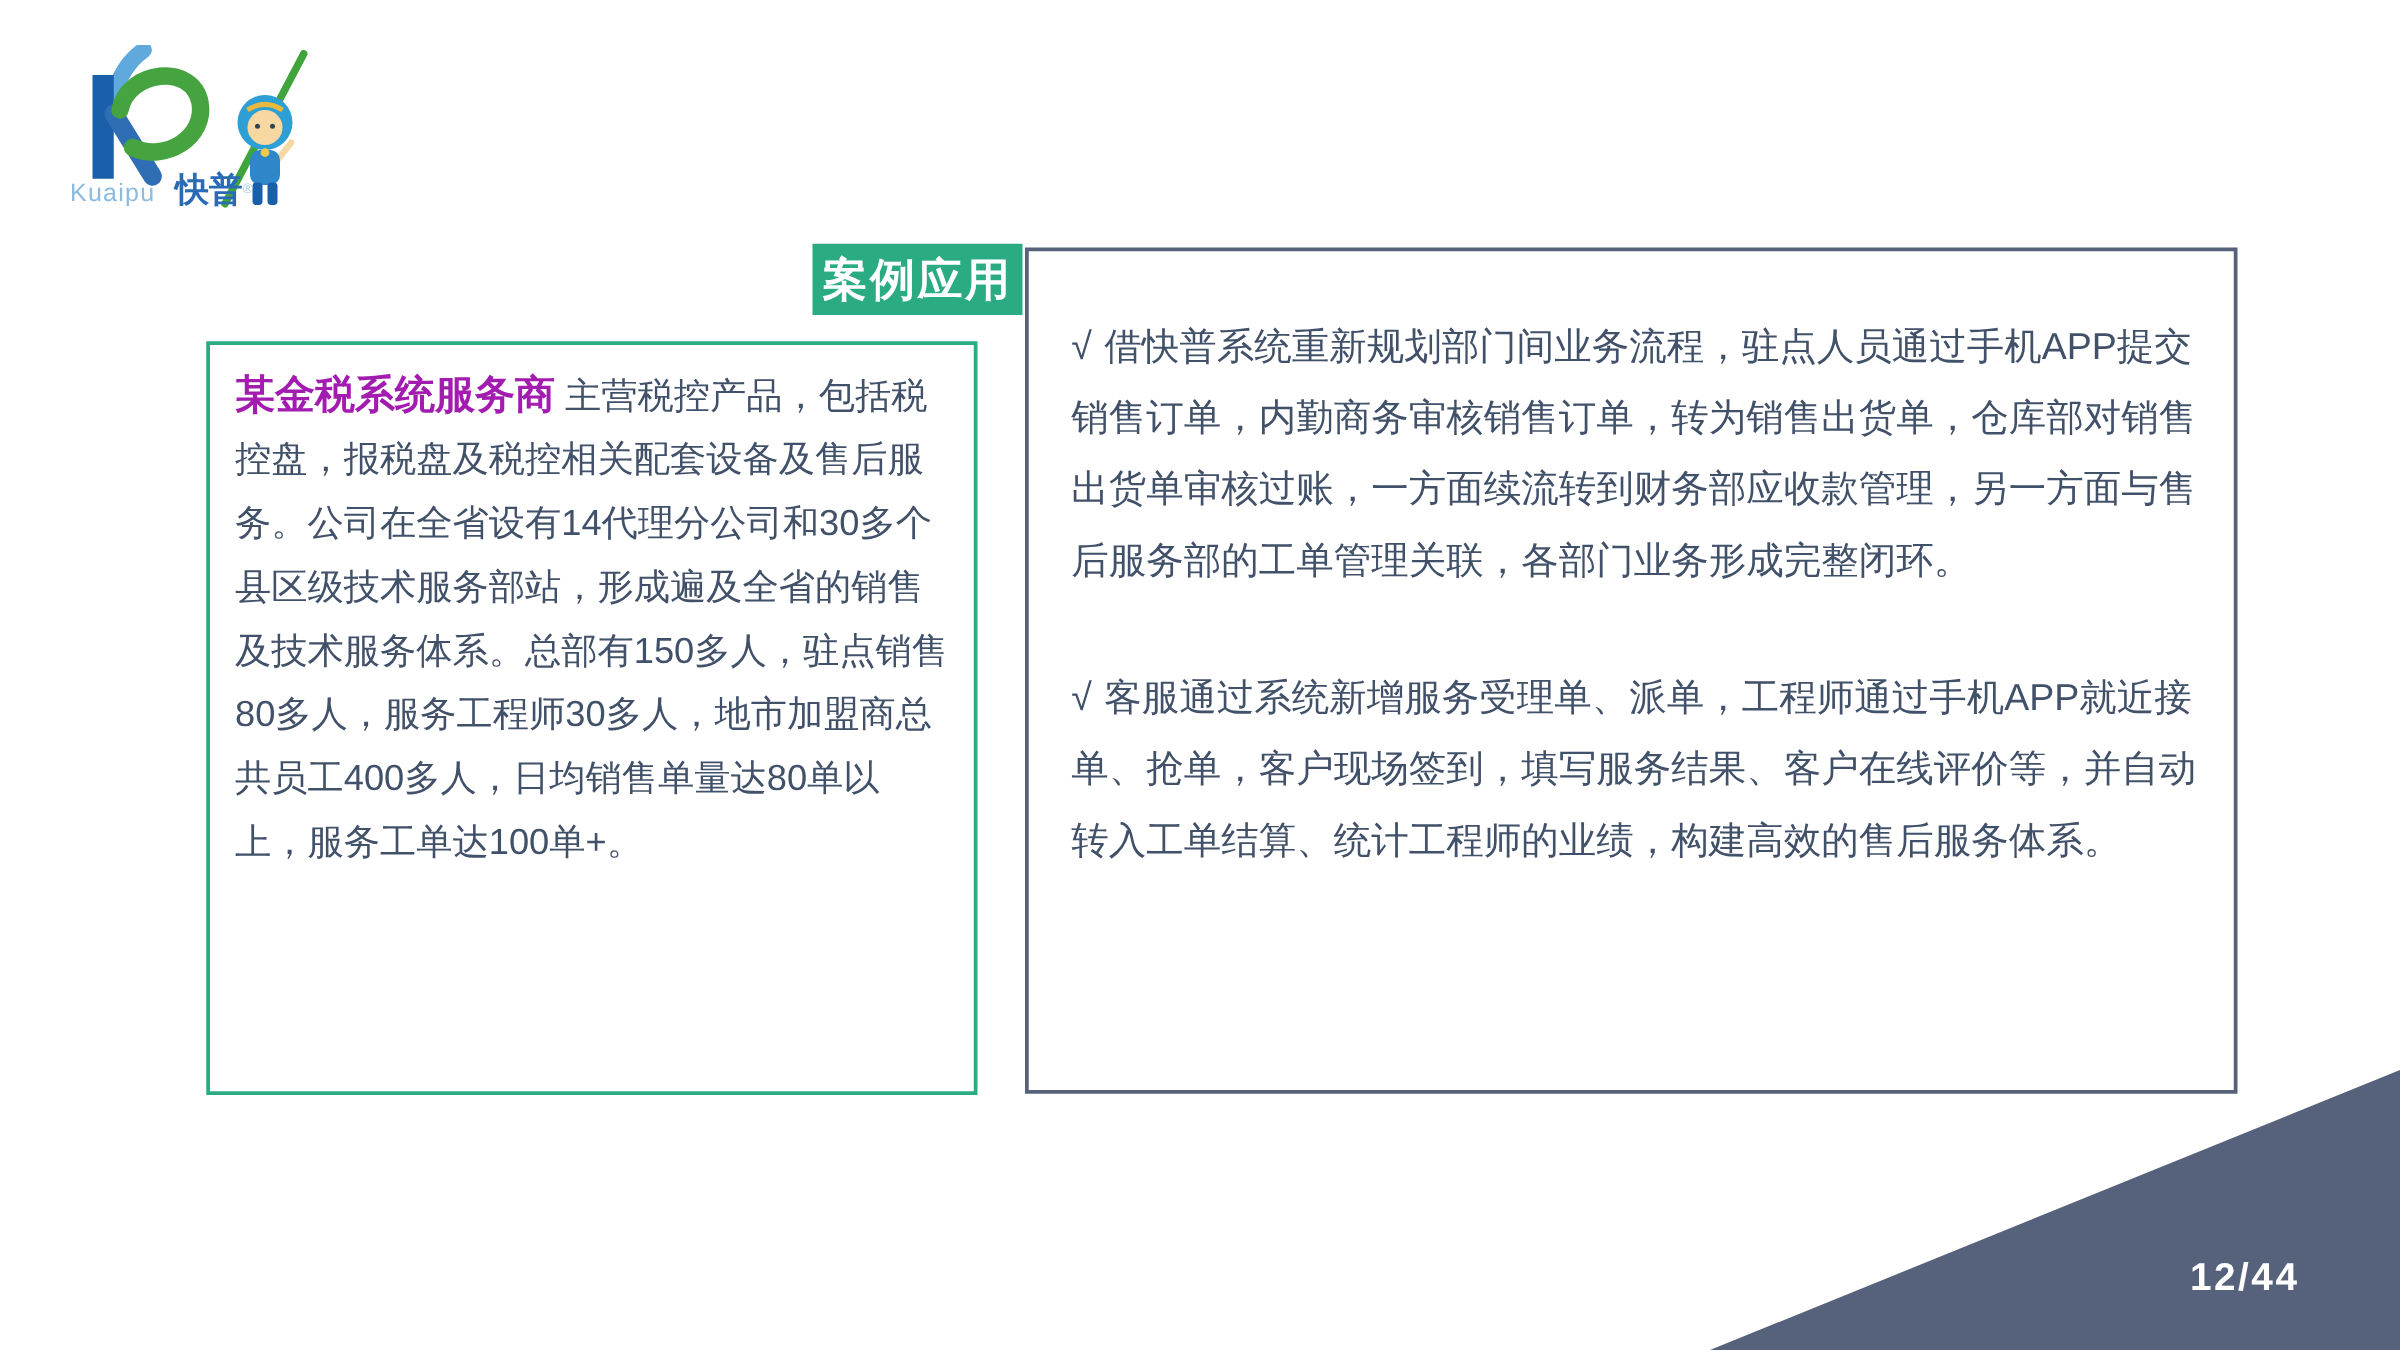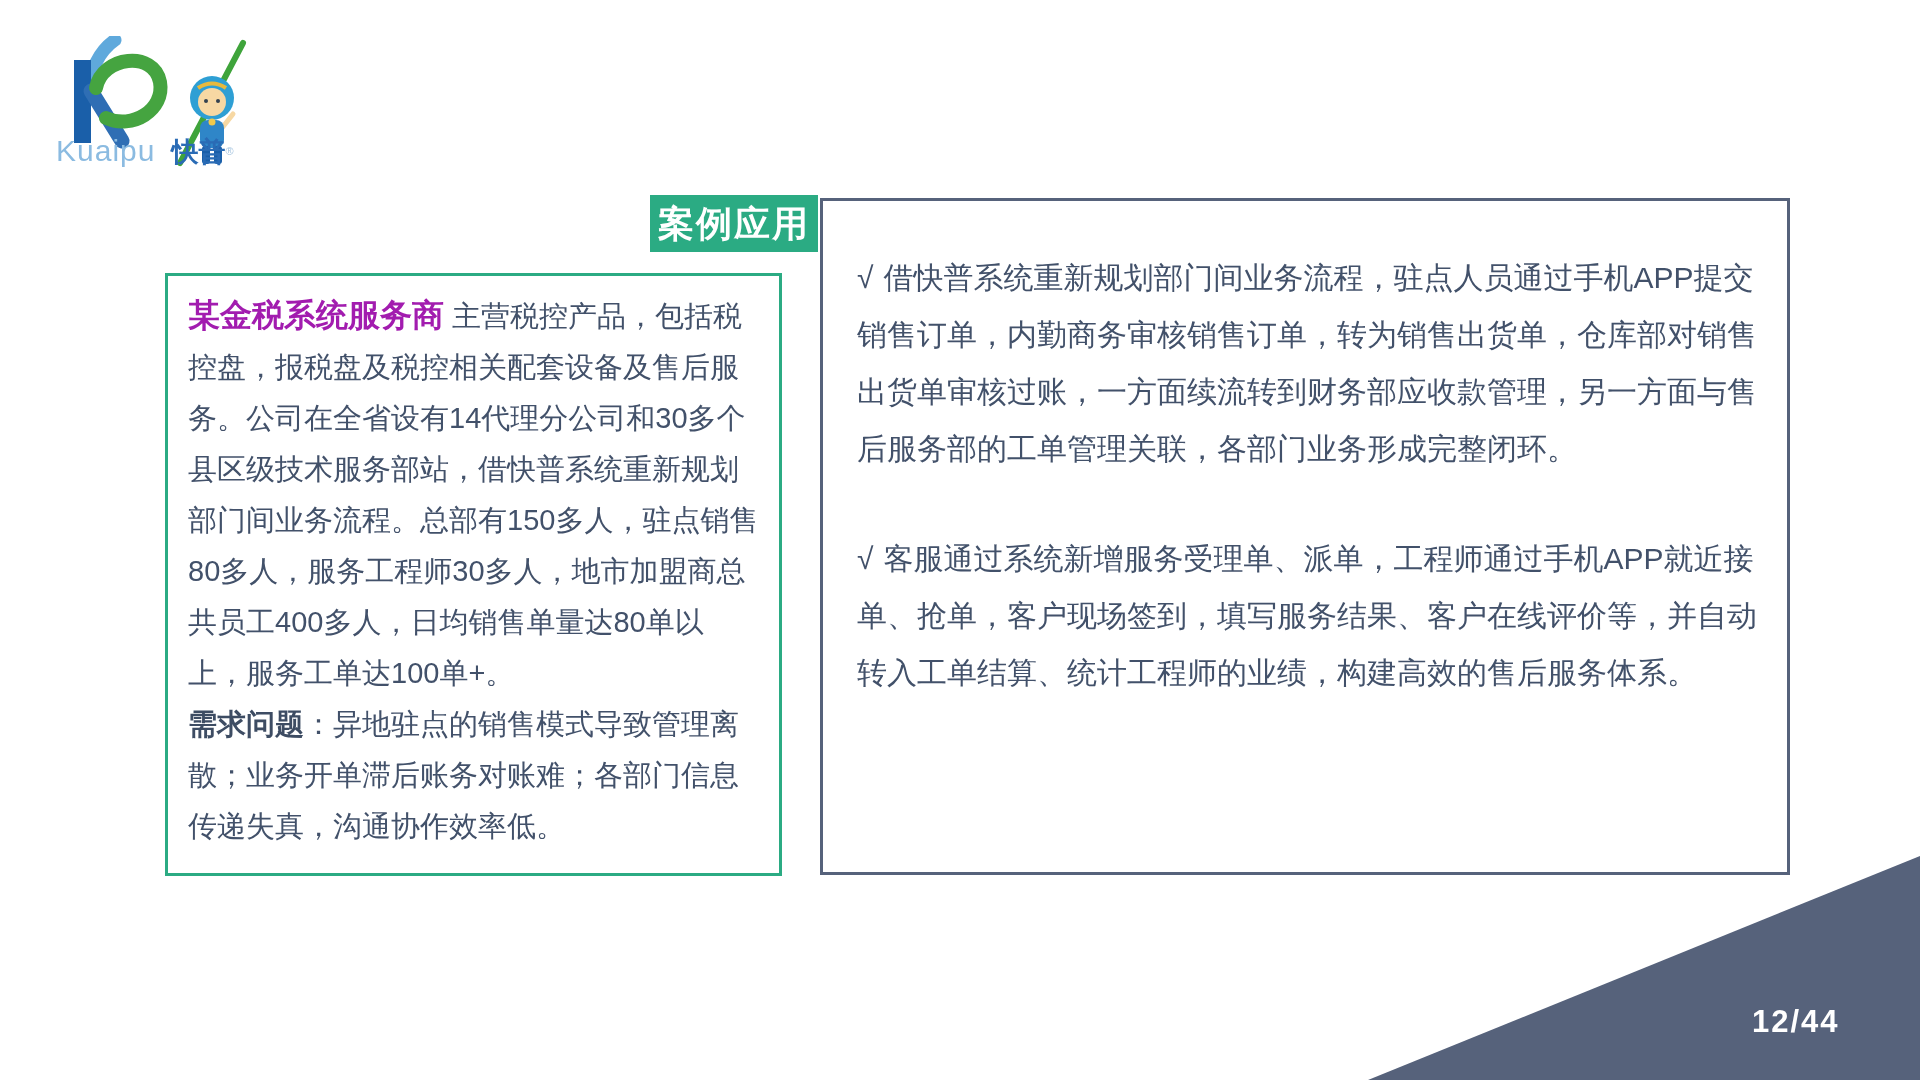--- a/index.html
+++ b/index.html
@@ -3,21 +3,21 @@
 <meta charset="utf-8">
 <style>
   html,body{margin:0;padding:0;background:#e9e9e9;}
   .slide{
     position:relative;width:1920px;height:1080px;background:#ffffff;
     overflow:hidden;font-family:"Liberation Sans","DejaVu Sans",sans-serif;
   }
   
   .logo{position:absolute;left:50px;top:36px;width:230px;height:140px;}
   .logo-text{position:absolute;left:6px;top:98px;white-space:nowrap;}
-  .logo-latin{font-size:30px;color:#8bbbe1;letter-spacing:1px;}
+  .logo-latin{font-size:20px;color:#8bbbe1;letter-spacing:1px;}
   .logo-cjk{font-size:27px;font-weight:bold;color:#2a6bb5;margin-left:16px;}
   .logo-reg{font-size:11px;color:#a8c6e0;vertical-align:super;}
   
   .header{position:absolute;right:28px;top:60px;display:flex;align-items:center;}
   .title-bars{display:flex;align-items:center;margin-right:48px;margin-top:10px;}
   .title-bars i{display:block;width:7px;height:46px;background:#4a5870;margin-right:8px;border-radius:2px;}
   .page-title{font-size:52px;font-weight:bold;color:#434f68;letter-spacing:4px;}
   
   .tag{position:absolute;left:650px;top:195px;width:168px;height:57px;background:#2bab83;
        color:#ffffff;font-size:36px;font-weight:bold;text-align:center;line-height:57px;letter-spacing:2px;}
@@ -79,22 +79,21 @@
     </div>
   </div>
 
 
   <div class="tag">案例应用</div>
   <svg class="tag-arrow" viewBox="0 0 38 50" aria-hidden="true">
     <polygon points="0,13 14,13 14,0 38,25 14,50 14,37 0,37" fill="#2bab83"></polygon>
   </svg>
 
   <div class="left-panel">
-    <p><span class="lead">某金税系统服务商</span><span> 主营税控产品，包括税控盘，报税盘及税控相关配套设备及售后服务。公司在全省设有14代理分公司和30多个县区级技术服务部站，借快普系统重新规划部门间业务流程。总部有150多人，驻点销售80多人，服务工程师30多人，地市加盟商总共员工400多人，日均销售单量达80单以上，服务工单达100单+。</span></p>
-    <p><span class="need-label">需求问题</span><span>：异地驻点的销售模式导致管理离散；业务开单滞后账务对账难；各部门信息传递失真，沟通协作效率低。</span></p>
+    <p><span class="lead">某金税系统服务商</span><span> 主营税控产品，包括税控盘，报税盘及税控相关配套设备及售后服务。公司在全省设有14代理分公司和30多个县区级技术服务部站，形成遍及全省的销售及技术服务体系。总部有150多人，驻点销售80多人，服务工程师30多人，地市加盟商总共员工400多人，日均销售单量达80单以上，服务工单达100单+。</span></p>
   </div>
 
   <div class="right-panel">
     <p><span class="bullet-marker">√</span><span>借快普系统重新规划部门间业务流程，驻点人员通过手机APP提交销售订单，内勤商务审核销售订单，转为销售出货单，仓库部对销售出货单审核过账，一方面续流转到财务部应收款管理，另一方面与售后服务部的工单管理关联，各部门业务形成完整闭环。</span></p>
     <p><span class="bullet-marker">√</span><span>客服通过系统新增服务受理单、派单，工程师通过手机APP就近接单、抢单，客户现场签到，填写服务结果、客户在线评价等，并自动转入工单结算、统计工程师的业绩，构建高效的售后服务体系。</span></p>
   </div>
 
   <div class="corner-triangle"></div>
   <div class="page-number">12/44</div>
 

